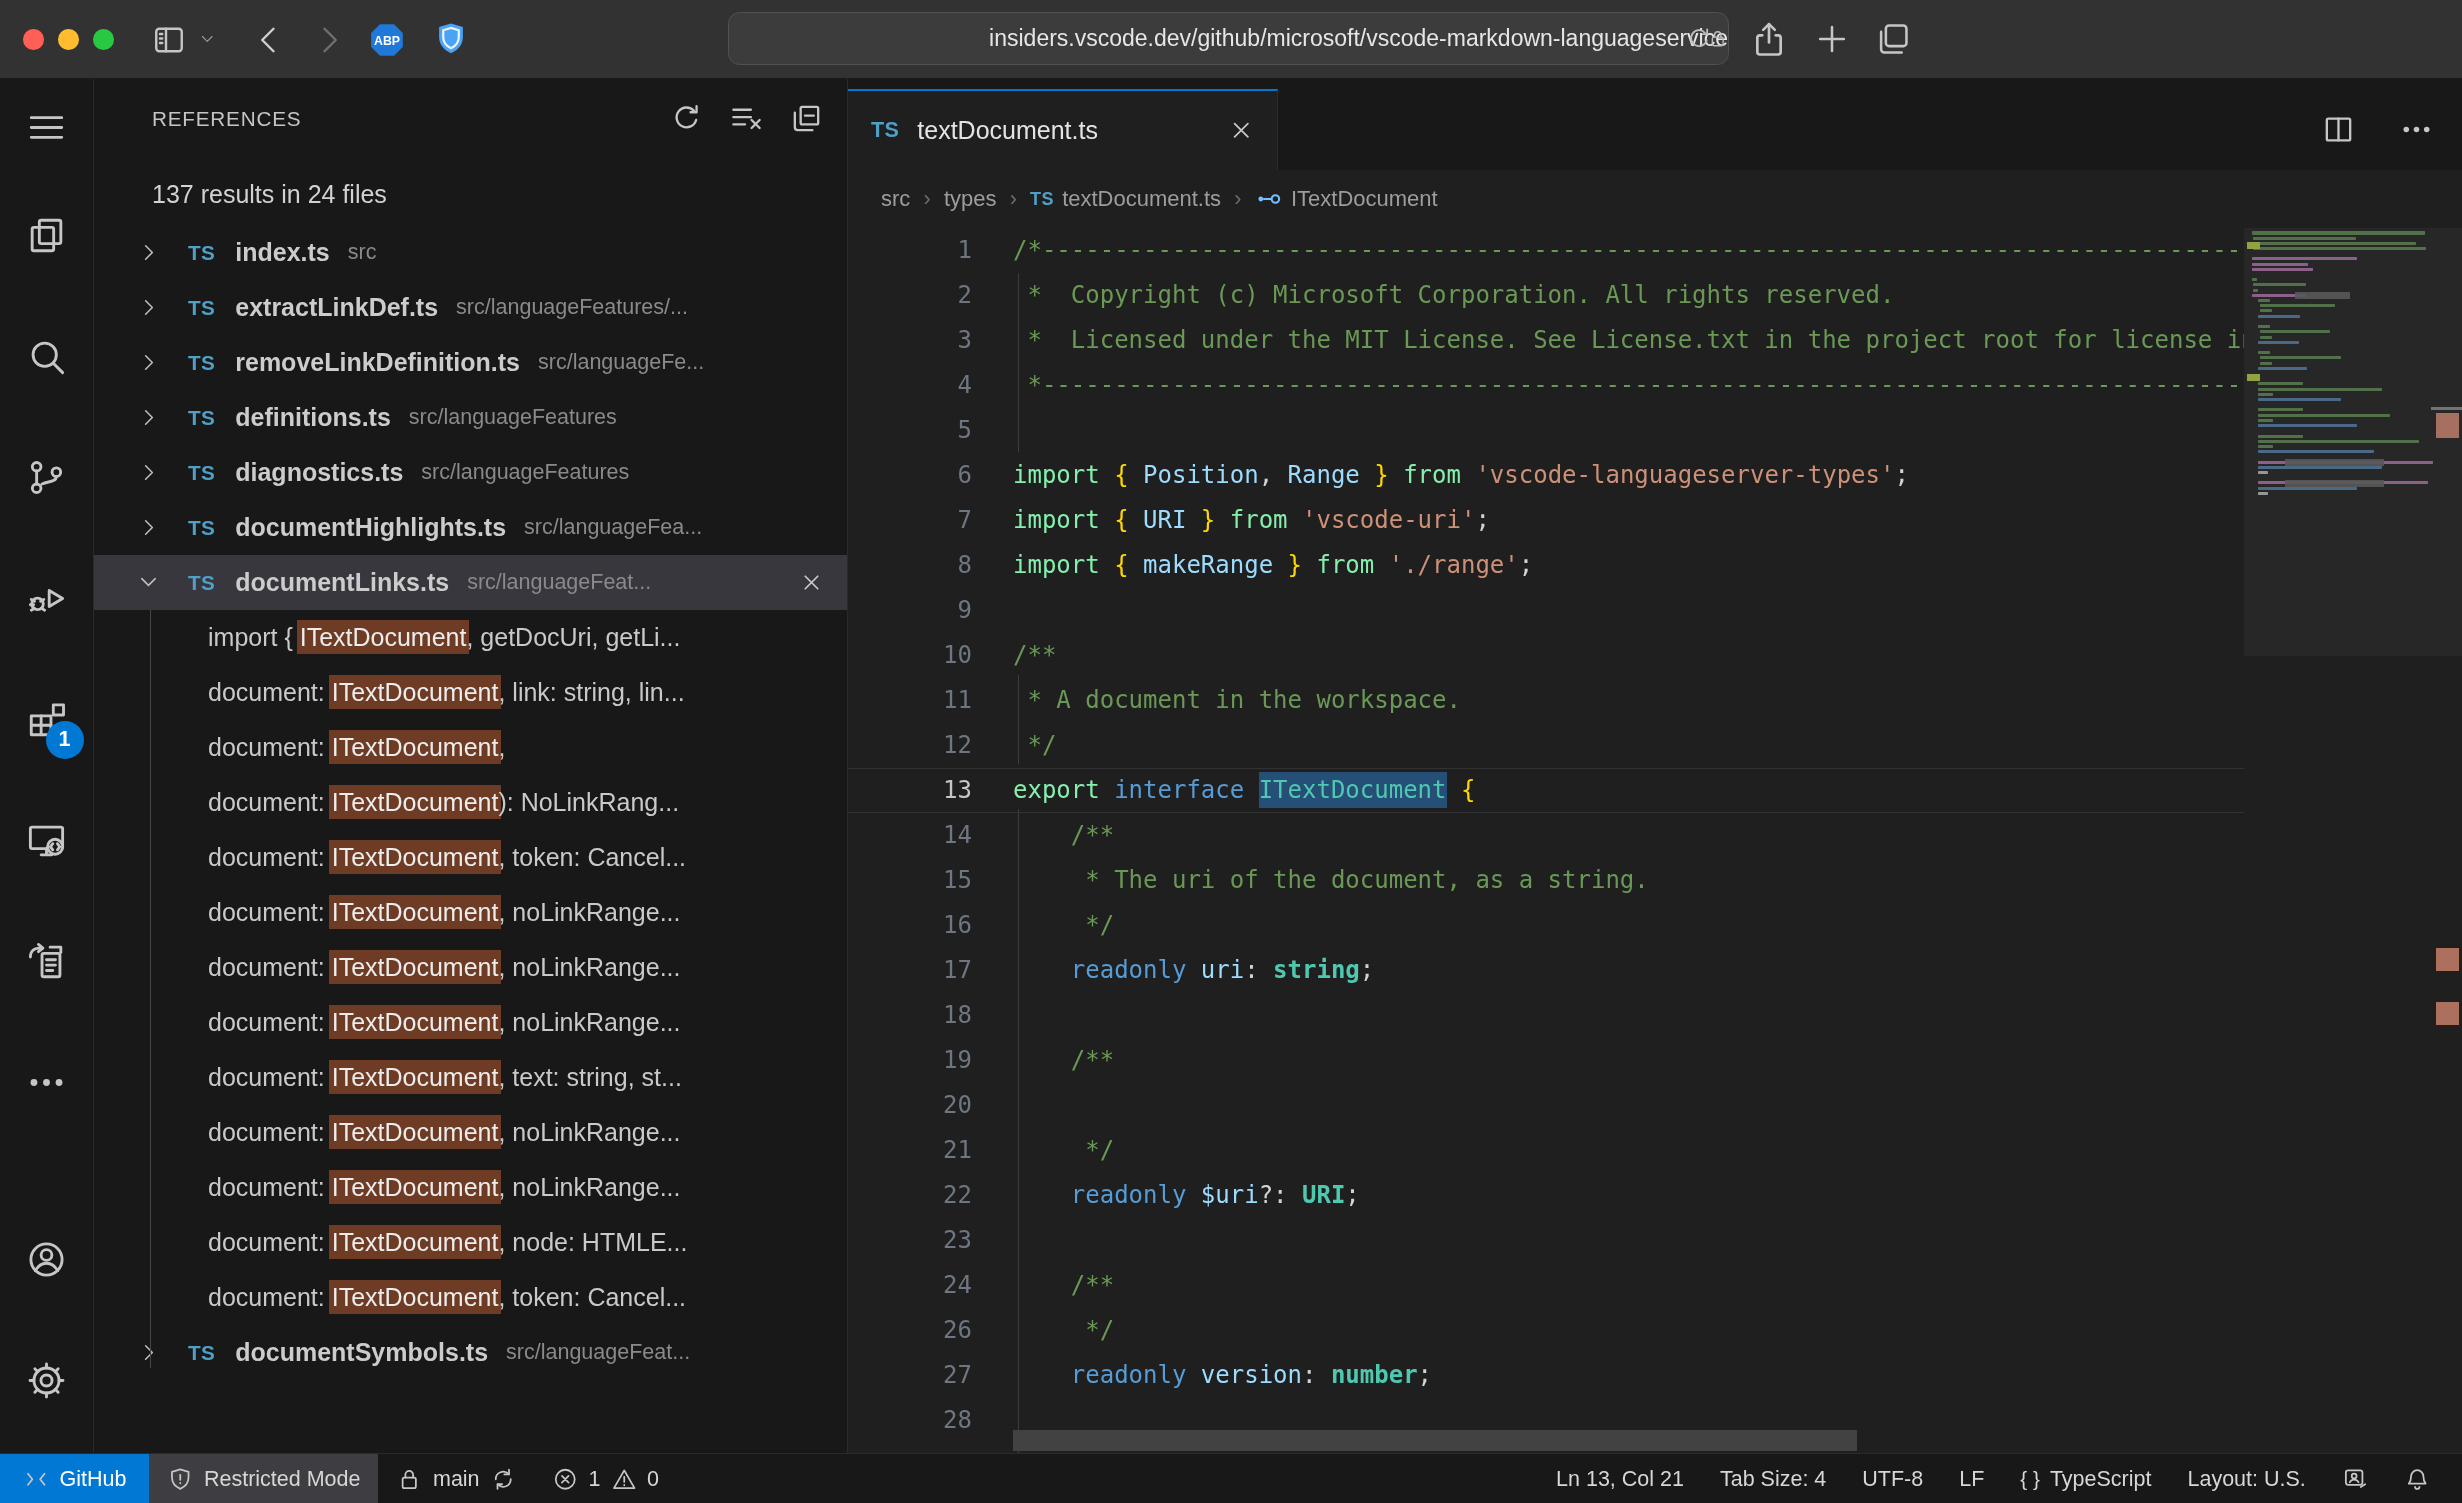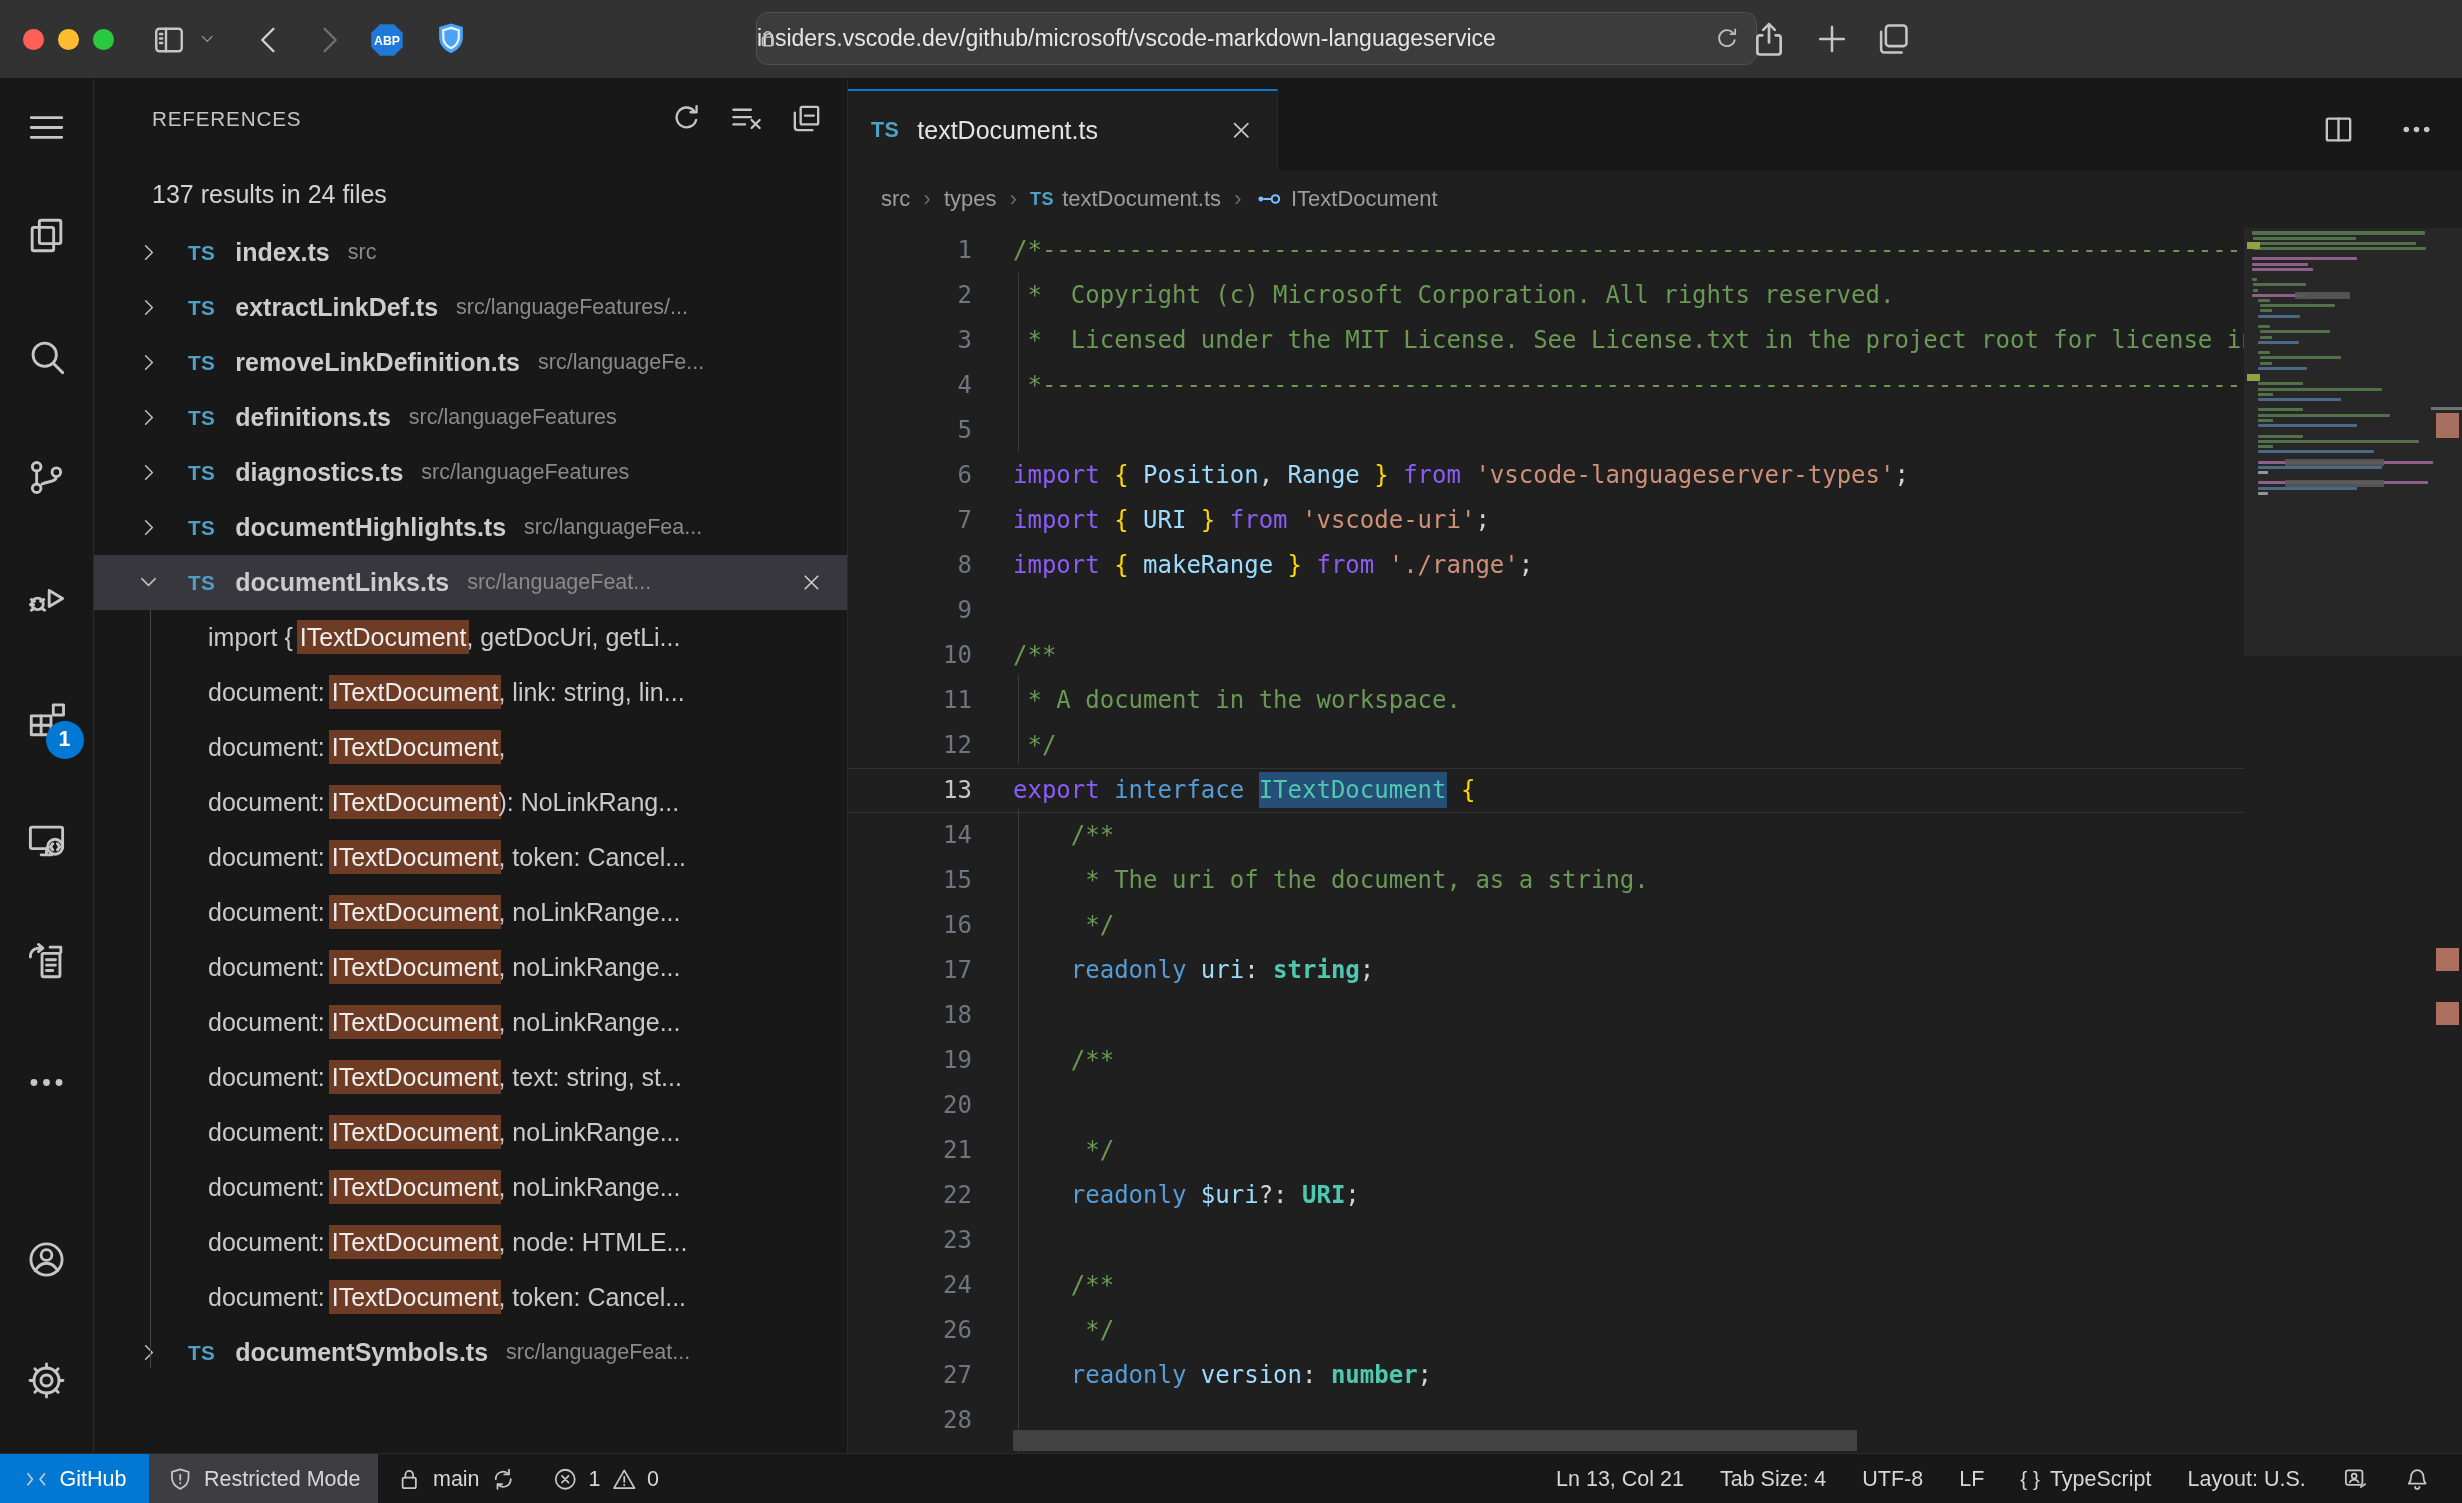--- a/index.html
+++ b/index.html
@@ -6,21 +6,21 @@
   html,body { background:#000; }
   body { font-family:"Liberation Sans","DejaVu Sans",sans-serif; }
   .screen { position:relative; width:2462px; height:1504px; background:#1f1f1f; overflow:hidden; }
 
   
   .chrome { position:absolute; top:0; left:0; right:0; height:79px; background:#323233; border-bottom:0.8px solid #191919; }
   .tl { position:absolute; top:29px; width:20.7px; height:20.7px; border-radius:50%; }
   .ic { display:inline-flex; align-items:center; justify-content:center; color:#c6c6c6; }
   .ic svg { width:100%; height:100%; }
   .chrome .ic { position:absolute; }
-  .url-field { position:absolute; left:728px; top:12.4px; width:1001px; height:53px; background:#3c3c3d; border:0.8px solid #515151; border-radius:11.6px; display:flex; align-items:center; justify-content:flex-start; gap:11.6px; color:#e6e6e6; font-size:23px;margin-left:28px; }
+  .url-field { position:absolute; left:728px; top:12.4px; width:1001px; height:53px; background:#3c3c3d; border:0.8px solid #515151; border-radius:11.6px; display:flex; align-items:center; justify-content:flex-end; gap:11.6px; color:#e6e6e6; font-size:23px; }
   .url-reload { position:absolute; right:15px; top:11.6px; width:28px; height:28px; color:#bdbdbd; }
 
   
   .workbench { position:absolute; top:79px; left:0; right:0; bottom:51px; display:flex; }
 
   .activitybar { width:94px; background:#181818; border-right:0.8px solid #2a2a2a; display:flex; flex-direction:column; align-items:center; }
   .ab-item { width:94px; height:121px; display:flex; align-items:center; justify-content:center; color:#868686; position:relative; }
   .ab-item.menu { height:96px; }
   .ab-item.active { color:#dddddd; }
   .ab-item .ic { width:43px; height:43px; }
@@ -62,21 +62,21 @@
   .bc-item { display:flex; align-items:center; gap:8.3px; }
   .bc-item .ts-txt { font-size:18px; }
   .bc-iface { width:28px; height:28px; color:#75beff; }
 
   .code-area { position:absolute; top:149px; left:0; right:0; bottom:0; }
   .code-block { position:absolute; top:0; left:0; right:218px; bottom:0; overflow:hidden; font-family:"DejaVu Sans Mono","Liberation Mono",monospace; font-size:24px; line-height:45px; }
   .code-line { height:45px; white-space:pre; position:relative; padding-left:165px; color:#d4d4d4; }
   .code-line .gutter { position:absolute; left:0; top:0; width:124px; text-align:right; color:#6e7681; }
   .code-line.cur { box-shadow: inset 0 0.8px 0 #3a3a3a, inset 0 -0.8px 0 #3a3a3a; }
   .code-line.cur .gutter { color:#c6c6c6; }
-  .t-c{color:#6A9955;} .t-k{color:#8b5cf6;} .t-b{color:#569CD6;} .t-y{color:#4EC9B0;font-weight:bold;}
+  .t-c{color:#6A9955;} .t-k{color:#86efac;} .t-b{color:#569CD6;} .t-y{color:#4EC9B0;font-weight:bold;}
   .t-v{color:#9CDCFE;} .t-s{color:#CE9178;} .t-g{color:#FFD700;} .t-p{color:#D4D4D4;}
   .t-w{color:#4EC9B0; background:#264f78; padding:4.1px 0; }
   .guide { position:absolute; width:0.8px; background:#3c3c3c; left:170px; }
   .hscroll { position:absolute; left:165px; bottom:1.7px; width:844px; height:21.5px; background:#424242; }
 
   .minimap { position:absolute; top:0; right:31px; width:186px; bottom:0; background:#1f1f1f; }
   .mm-line { position:absolute; height:3.3px; border-radius:0.8px; }
   .mm-box { position:absolute; background:#555555; opacity:0.9; }
   .mm-green { position:absolute; left:1.7px; width:13.2px; height:6.6px; background:#93a93c; }
   .ruler { position:absolute; top:0; right:0; width:31px; bottom:0; }

